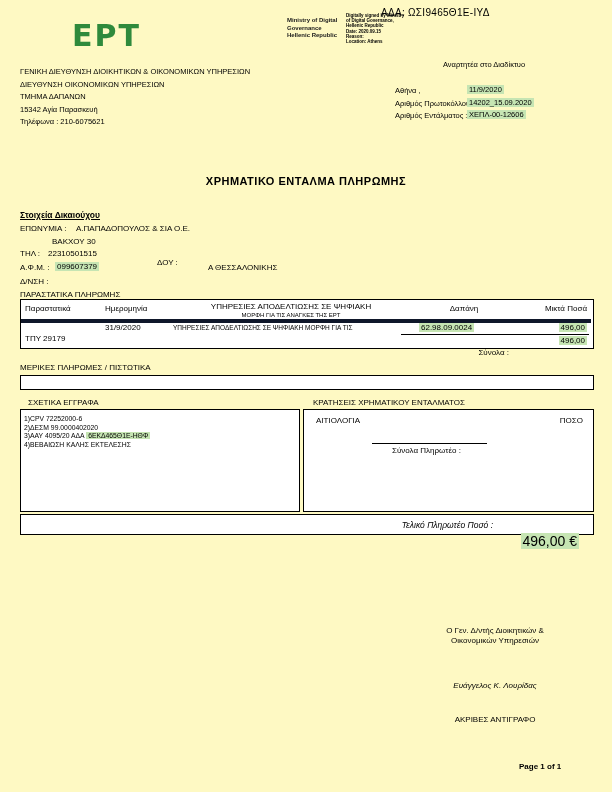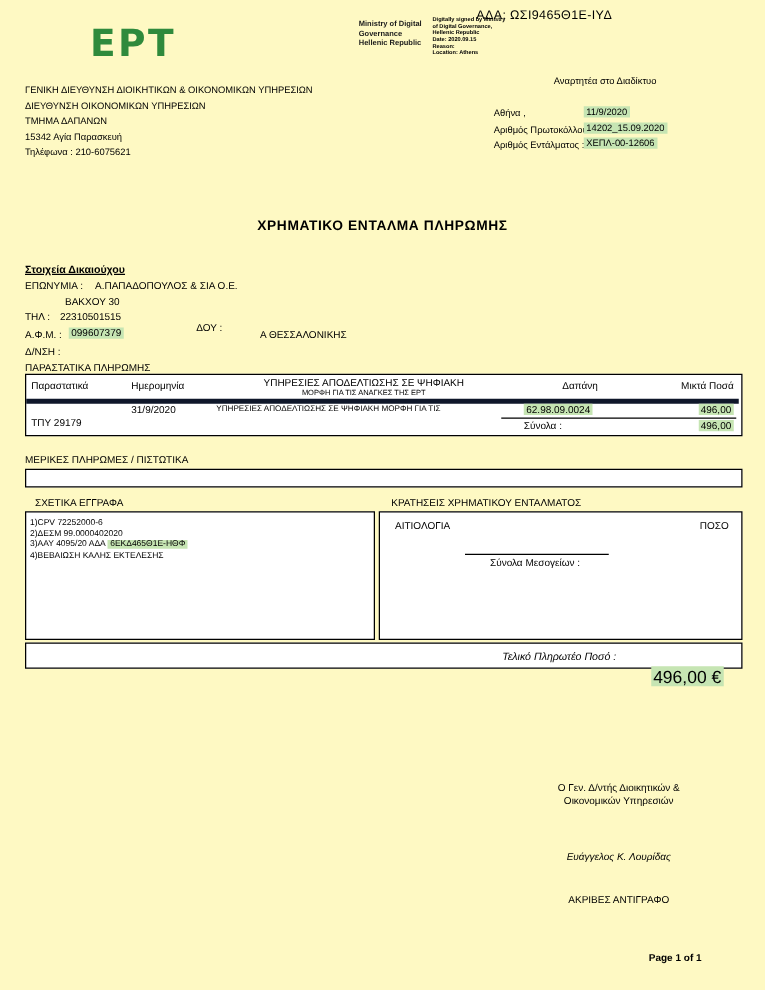--- a/index.html
+++ b/index.html
@@ -86,21 +86,21 @@
       <span class="abs" style="left:488px;top:4px;width:78px;text-align:right;">Μικτά Ποσά</span>
     </div>
     <div>
       <span class="abs" style="left:4px;top:23px;margin-top:11px;">ΤΠΥ 29179</span>
       <span class="abs" style="left:84px;top:23px;">31/9/2020</span>
       <span class="abs" style="left:152px;top:24px;font-size:6.5px;">ΥΠΗΡΕΣΙΕΣ ΑΠΟΔΕΛΤΙΩΣΗΣ ΣΕ ΨΗΦΙΑΚΗ ΜΟΡΦΗ ΓΙΑ ΤΙΣ</span>
       <span class="abs" style="left:398px;top:23px;"><span class="hl">62.98.09.0024</span></span>
       <span class="abs" style="left:488px;top:23px;width:78px;text-align:right;"><span class="hl">496,00</span></span>
     </div>
     <div style="position:absolute;left:380px;top:34px;width:188px;border-top:1px solid #000;"></div>
-    <span class="abs" style="left:398px;top:36px;width:90px;">Σύνολα :</span>
+    <span class="abs" style="left:398px;top:48px;width:90px;text-align:right;">Σύνολα :</span>
     <span class="abs" style="left:488px;top:36px;width:78px;text-align:right;"><span class="hl">496,00</span></span>
   </div>
 
   <div class="abs" style="left:20px;top:363px;">ΜΕΡΙΚΕΣ ΠΛΗΡΩΜΕΣ / ΠΙΣΤΩΤΙΚΑ</div>
   <div class="box" style="left:20px;top:375px;width:572px;height:13px;"></div>
 
   <div class="abs" style="left:28px;top:398px;">ΣΧΕΤΙΚΑ ΕΓΓΡΑΦΑ</div>
   <div class="abs" style="left:313px;top:398px;">ΚΡΑΤΗΣΕΙΣ ΧΡΗΜΑΤΙΚΟΥ ΕΝΤΑΛΜΑΤΟΣ</div>
 
   <div class="box" style="left:20px;top:409px;width:278px;height:101px;">
@@ -109,21 +109,21 @@
       <div>2)ΔΕΣΜ 99.0000402020</div>
       <div><span>3)ΑΑΥ 4095/20 ΑΔΑ</span> <span class="hl">6ΕΚΔ465Θ1Ε-ΗΘΦ</span></div>
       <div>4)ΒΕΒΑΙΩΣΗ ΚΑΛΗΣ ΕΚΤΕΛΕΣΗΣ</div>
     </div>
   </div>
 
   <div class="box" style="left:303px;top:409px;width:289px;height:101px;">
     <span class="abs" style="left:12px;top:6px;">ΑΙΤΙΟΛΟΓΙΑ</span>
     <span class="abs" style="right:10px;top:6px;">ΠΟΣΟ</span>
     <div style="position:absolute;left:68px;top:33px;width:115px;border-top:1px solid #000;"></div>
-    <span class="abs" style="left:88px;top:36px;">Σύνολα Μεσογείων :</span>
+    <span class="abs" style="left:88px;top:36px;">Σύνολα Πληρωτέο :</span>
   </div>
 
   <div class="box" style="left:20px;top:514px;width:572px;height:19px;">
     <span class="abs" style="right:100px;top:5px;font-style:italic;font-size:8.5px;">Τελικό Πληρωτέο Ποσό :</span>
     <span class="abs" style="right:14px;top:18px;font-size:14px;"><span class="hl">496,00 €</span></span>
   </div>
 
   <div class="abs center" style="left:405px;top:626px;width:180px;line-height:9.5px;">
     <div>Ο Γεν. Δ/ντής Διοικητικών &amp;</div>
     <div>Οικονομικών Υπηρεσιών</div>

